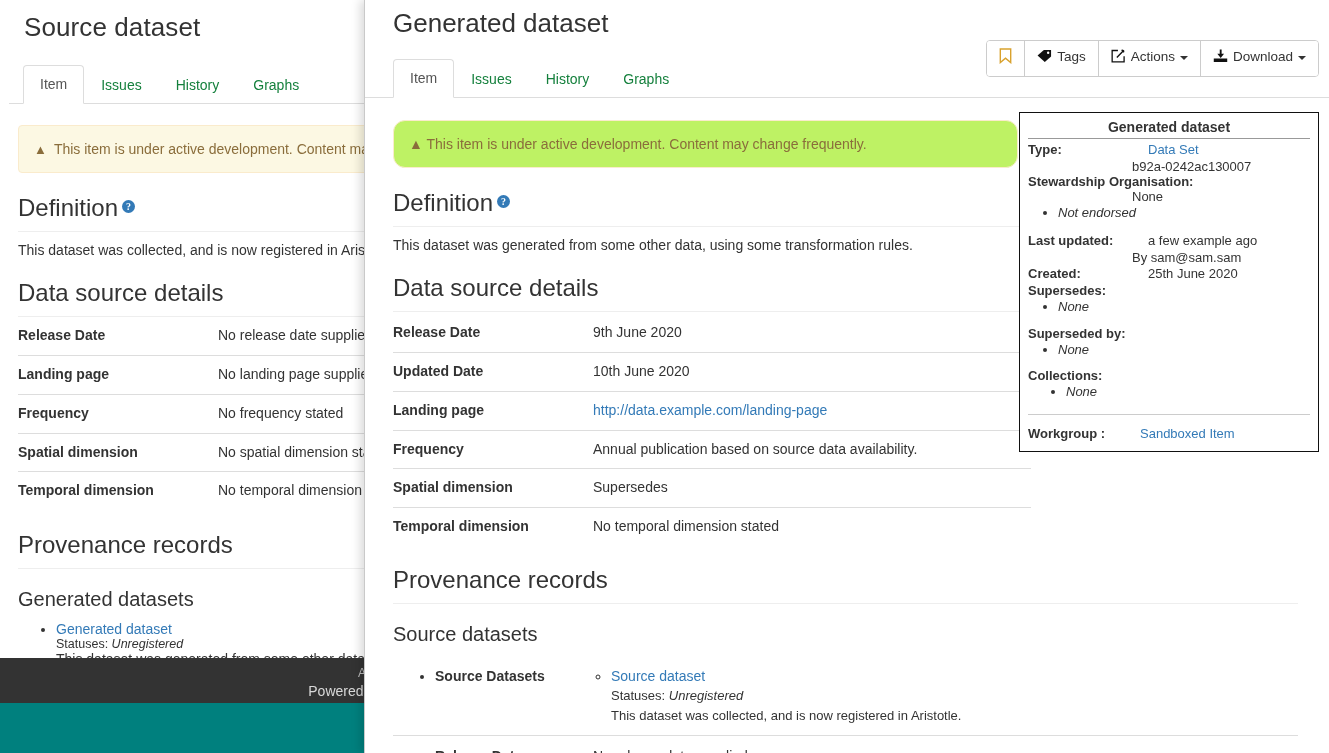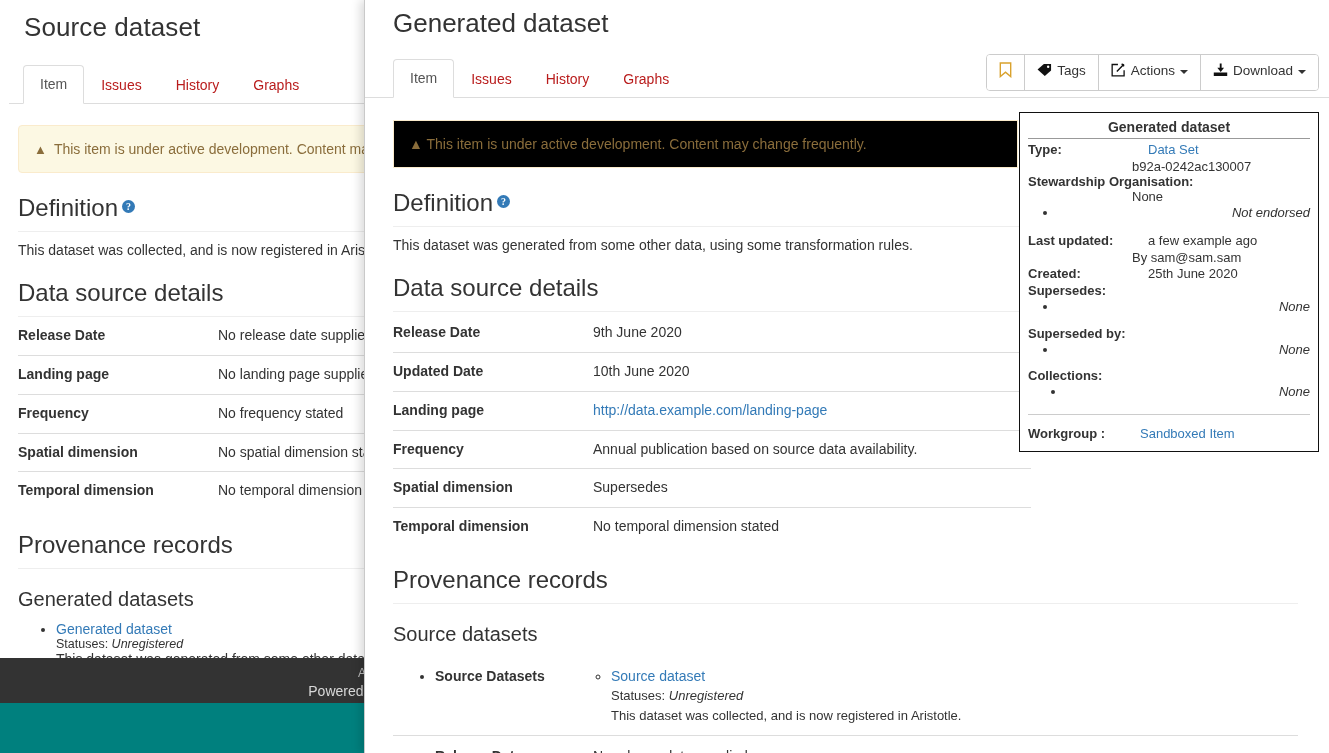--- a/index.html
+++ b/index.html
@@ -26,21 +26,21 @@
   }
 
   
   .tabs {
     display:flex; align-items:flex-end;
     border-bottom:1px solid #ddd;
     margin-top:22px; padding-left:14px;
   }
   .tab {
     padding:9px 16px 8px 16px;
-    font-size:14px; color:#b91c1c; cursor:pointer;
+    font-size:14px; color:#15803d; cursor:pointer;
     border:1px solid transparent; border-bottom:none;
     margin-bottom:-1px; line-height:1.42;
   }
   .tab.active {
     color:#555; background:#fff;
     border:1px solid #ddd; border-bottom:1px solid #fff;
     border-radius:4px 4px 0 0;
   }
 
   
@@ -115,61 +115,61 @@
     font-size:26px; font-weight:400; color:#333;
     margin:8px 0 0 28px;
   }
 
   .ov-tabrow {
     position:relative; margin-top:20px; padding-left:28px;
     display:flex; align-items:flex-end;
     border-bottom:1px solid #ddd;
   }
   .ov-toolbar {
-    position:absolute; right:10px; bottom:6px;
+    position:absolute; right:10px; bottom:20px;
     display:flex; border:1px solid #ccc; border-radius:4px;
     overflow:hidden; background:#fff;
   }
   .tb-btn {
     padding:7px 12px; font-size:13.5px; color:#333;
     border-left:1px solid #ccc; cursor:pointer;
     background:#fff; white-space:nowrap; line-height:1.3;
   }
   .tb-btn:first-child { border-left:none; }
   .tb-btn .caret {
     display:inline-block; width:0; height:0; margin-left:5px;
     vertical-align:middle;
     border-left:4px solid transparent; border-right:4px solid transparent;
     border-top:4px solid #333;
   }
   .tb-ico { margin-right:5px; display:inline-block; vertical-align:-2px; }
 
   .ov-body { padding:0 18px 0 28px; }
   .ov-alert {
     margin:22px 0 0 0;
-    background:#000000; border:1px solid #faebcc; border-radius:0;
+    background:#bef264; border:1px solid #faebcc; border-radius:12px;
     padding:15px; color:#8a6d3b; font-size:14px;
   }
 
   
   .infobox {
     position:absolute; right:10px; top:112px; width:300px;
     border:1px solid #111; background:#fff;
     padding:6px 8px 8px 8px; font-size:13px; color:#333;
   }
   .infobox .ib-title {
     text-align:center; font-weight:bold; font-size:14px;
     padding-bottom:3px; border-bottom:1px solid #999; margin-bottom:2px;
   }
   .ib-row { display:flex; line-height:1.38;gap:16px; }
   .ib-k { font-weight:bold; white-space:nowrap; }
   .ib-k.w { width:104px; flex:0 0 104px; }
   .ib-v { flex:1; }
   .ib-v.indent { margin-left:104px; flex:none; }
-  .ib-ul { margin:0 0 0 0; padding-left:30px;text-align:right; }
+  .ib-ul { margin:0 0 0 0; padding-left:30px; }
   .ib-ul li { font-style:italic; line-height:1.45; }
   .ib-gap { height:9px; }
   .ib-hr { border:none; border-top:1px solid #ccc; margin:12px 0 10px 0; }
 
   .ovtable { width:638px; border-collapse:collapse; margin-top:2px; }
   .ovtable td {
     padding:9px 8px 9px 0; border-top:1px solid #ddd;
     vertical-align:top; font-size:14px; line-height:1.42;
   }
   .ovtable tr:first-child td { border-top:none; }

